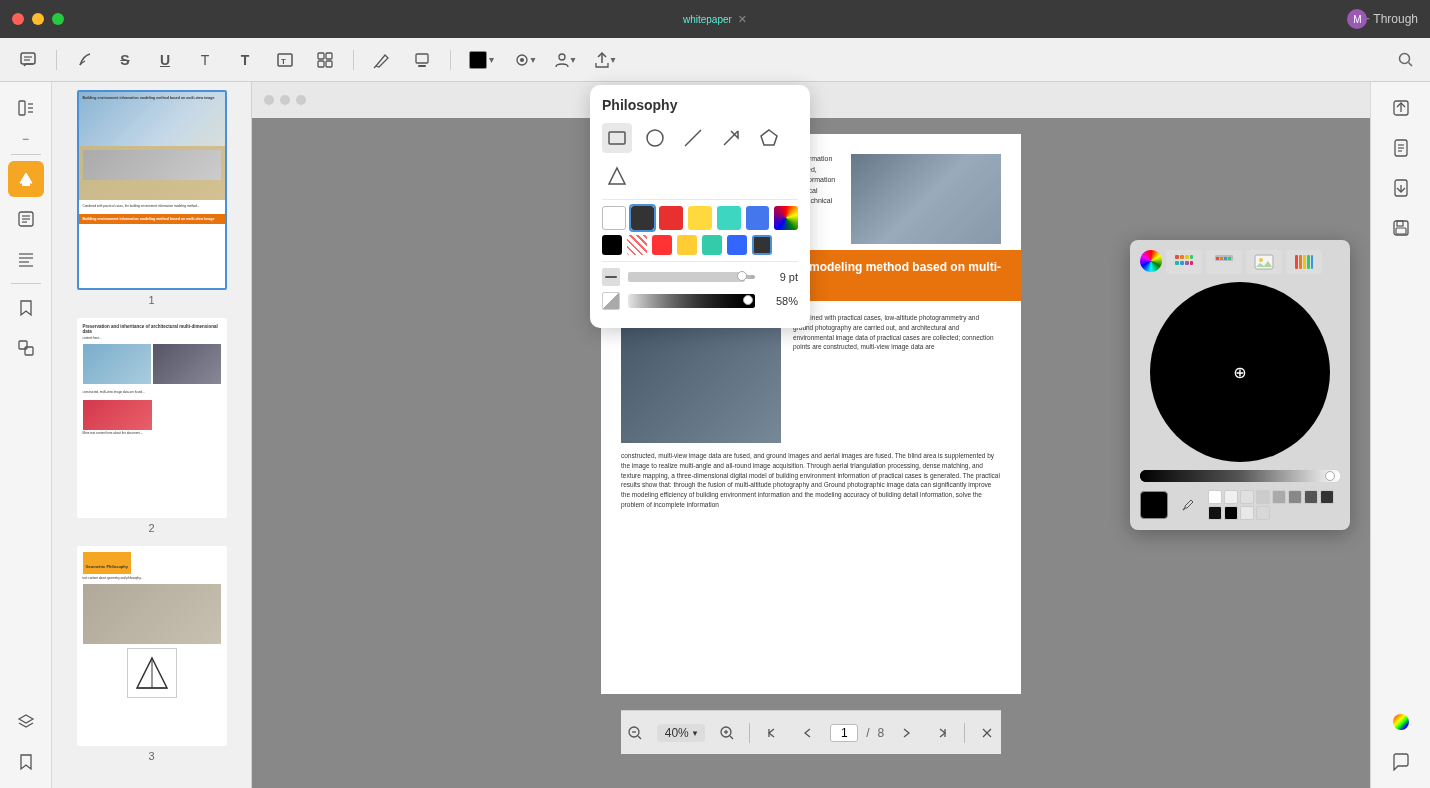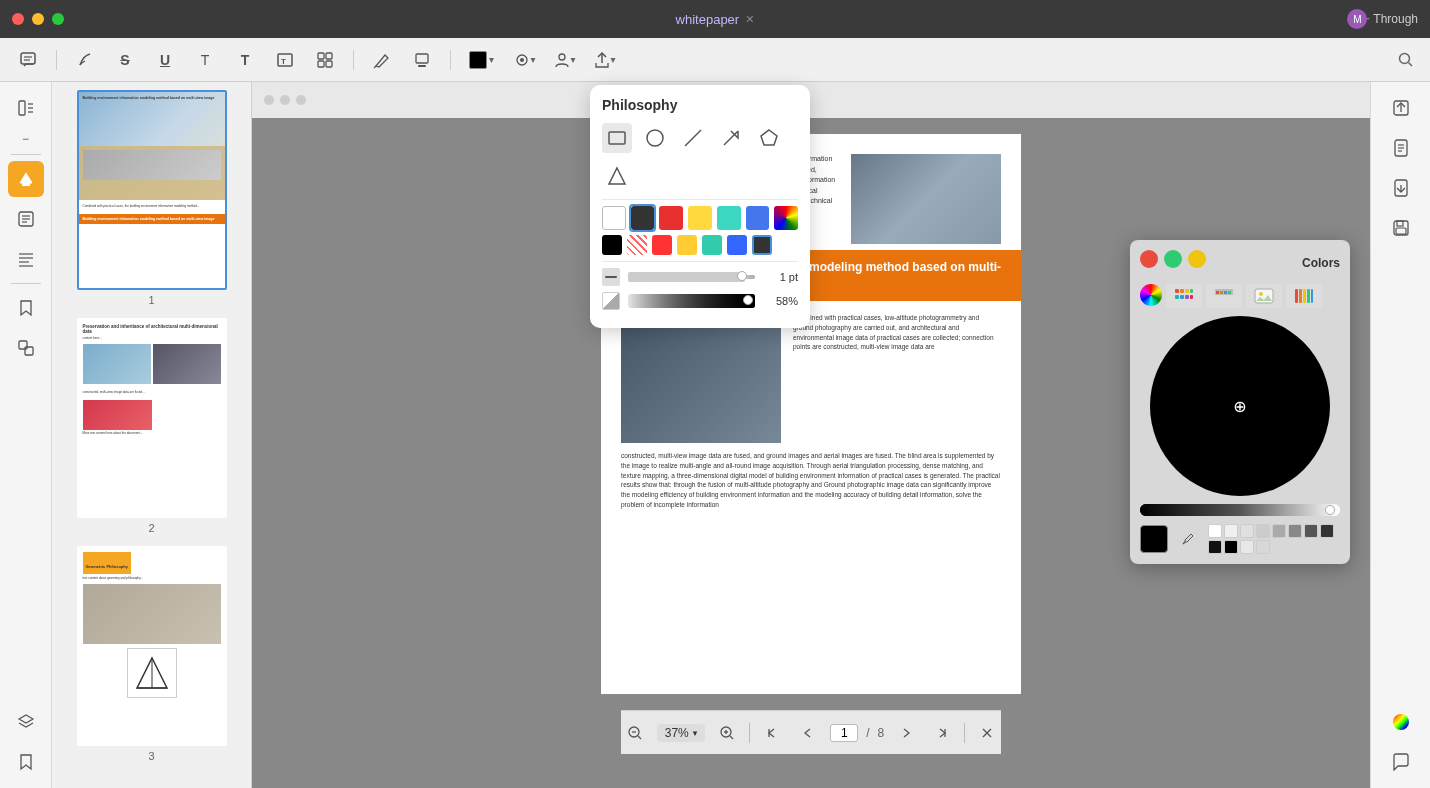--- a/index.html
+++ b/index.html
@@ -33,22 +33,22 @@
     .traffic-light {
       width: 12px;
       height: 12px;
       border-radius: 50%;
       display: inline-block;
     }
     .traffic-light.close { background: #ff5f56; }
     .traffic-light.minimize { background: #ffbd2e; }
     .traffic-light.maximize { background: #27c93f; }
     .titlebar-title {
-      color: #c4b5fd;
-      font-size: 13px;
+      color: #5eead4;
+      font-size: 10px;
     }
     .titlebar-tab {
       display: flex;
       align-items: center;
       gap: 6px;
     }
     .tab-close {
       color: #888;
       font-size: 11px;
       cursor: pointer;
@@ -912,21 +912,21 @@
 
     <div class="bottom-toolbar">
       <div class="bottom-btn">
         <svg width="14" height="14" viewBox="0 0 14 14">
           <circle cx="6" cy="6" r="5" stroke="#555" stroke-width="1.3" fill="none"></circle>
           <line x1="4" y1="6" x2="8" y2="6" stroke="#555" stroke-width="1.3"></line>
           <line x1="10" y1="10" x2="13" y2="13" stroke="#555" stroke-width="1.3"></line>
         </svg>
       </div>
       <div class="zoom-display">
-        <span>37%</span>
+        <span>40%</span>
         <span style="font-size:9px;">▾</span>
       </div>
       <div class="bottom-btn">
         <svg width="14" height="14" viewBox="0 0 14 14">
           <circle cx="6" cy="6" r="5" stroke="#555" stroke-width="1.3" fill="none"></circle>
           <line x1="4" y1="6" x2="8" y2="6" stroke="#555" stroke-width="1.3"></line>
           <line x1="6" y1="4" x2="6" y2="8" stroke="#555" stroke-width="1.3"></line>
           <line x1="10" y1="10" x2="13" y2="13" stroke="#555" stroke-width="1.3"></line>
         </svg>
       </div>
@@ -1082,42 +1082,34 @@
   <div class="shape-divider"></div>
 
   <div class="panel-row">
     <div style="width:18px;height:18px;background:#ddd;border-radius:2px;display:flex;align-items:center;justify-content:center;">
       <div style="width:12px;height:2px;background:#555;border-radius:1px;"></div>
     </div>
     <div class="panel-slider">
       <div style="position:absolute;left:0;top:-3px;right:8%;height:10px;background:#ccc;border-radius:2px;"></div>
       <div class="panel-slider-thumb"></div>
     </div>
-    <div class="panel-value">1 pt</div>
+    <div class="panel-value">9 pt</div>
   </div>
 
   <div class="panel-row">
     <div style="width:18px;height:18px;background:linear-gradient(135deg,#fff 50%,#aaa 50%);border-radius:2px;border:1px solid #ccc;"></div>
     <div class="opacity-slider">
       <div style="position:absolute;inset:0;border-radius:3px;background:linear-gradient(to right,transparent,#000);"></div>
       <div class="opacity-thumb" style="right:2px;"></div>
     </div>
     <div class="panel-value">58%</div>
   </div>
 </div>
 
 <div class="colors-panel">
-  <div class="colors-panel-header">
-    <div class="colors-panel-tabs">
-      <div class="color-panel-tab" style="background:#e74c3c;"></div>
-      <div class="color-panel-tab" style="background:#2ecc71;"></div>
-      <div class="color-panel-tab" style="background:#f1c40f;"></div>
-    </div>
-    <div class="colors-panel-title">Colors</div>
-  </div>
 
   <div class="color-panel-grid-tabs">
     <div class="color-grid-tab" style="background:conic-gradient(red,yellow,green,cyan,blue,magenta,red);border-radius:50%;width:22px;height:22px;"></div>
     <div class="color-grid-tab" style="background:#ddd;">
       <svg width="20" height="16" viewBox="0 0 20 16">
         <rect x="1" y="1" width="4" height="4" rx="1" fill="#e74c3c"></rect>
         <rect x="6" y="1" width="4" height="4" rx="1" fill="#e67e22"></rect>
         <rect x="11" y="1" width="4" height="4" rx="1" fill="#f1c40f"></rect>
         <rect x="16" y="1" width="3" height="4" rx="1" fill="#2ecc71"></rect>
         <rect x="1" y="7" width="4" height="4" rx="1" fill="#1abc9c"></rect>

